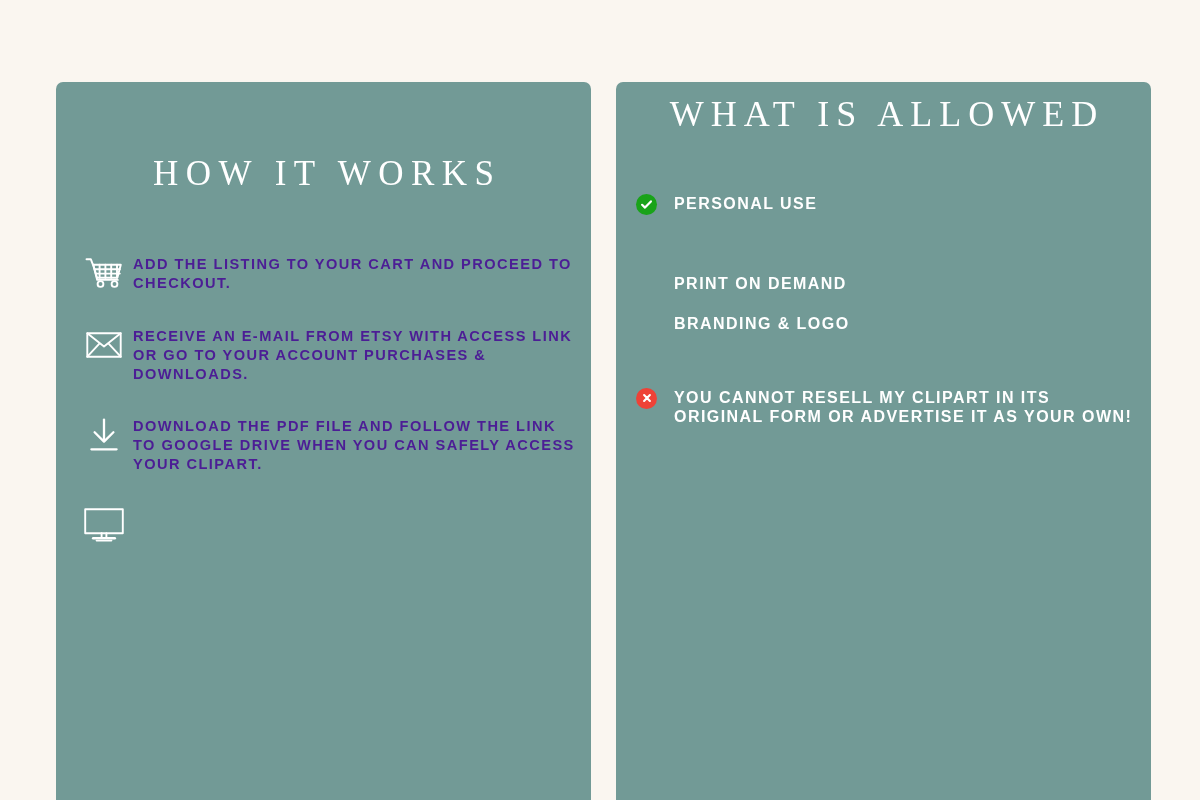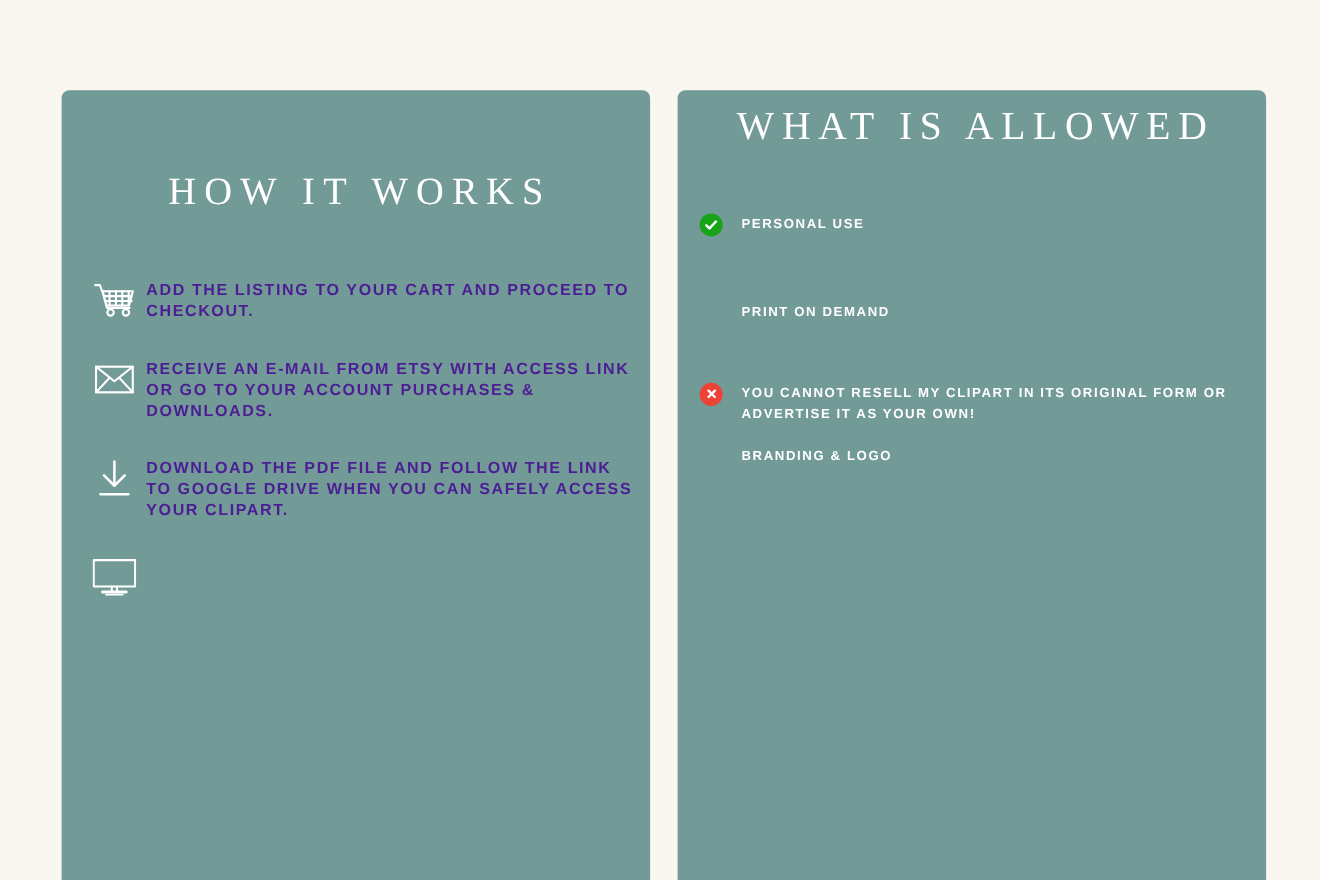--- a/index.html
+++ b/index.html
@@ -91,21 +91,21 @@
   .allow-marker {
     flex: 0 0 38px;
     height: 22px;
     display: flex;
     align-items: center;
     justify-content: flex-start;
     padding-top: 2px;
   }
   .allow-text {
     color: #ffffff;
-    font-size: 12px;
+    font-size: 16px;
     font-weight: bold;
     letter-spacing: 1.45px;
     line-height: 19px;
     text-transform: uppercase;
     padding-top: 3px;
     max-width: 470px;
   }
   .badge {
     width: 21px;
     height: 21px;
@@ -200,32 +200,32 @@
         <span class="allow-marker"></span>
       </div>
 
       <div class="allow-row">
         <span class="allow-marker"></span>
         <span class="allow-text">Print on demand</span>
       </div>
 
 
 
+      <div class="allow-row">
+        <span class="allow-marker"></span>
+        <span class="allow-text">Branding &amp; logo</span>
+      </div>
+
       <div class="allow-row not-allowed">
         <span class="allow-marker">
           <span class="badge red">
             <svg width="12" height="12" viewBox="0 0 12 12" fill="none" stroke="#ffffff" stroke-width="2.1" stroke-linecap="round">
               <path d="M3.1 3.1 L8.9 8.9 M8.9 3.1 L3.1 8.9"></path>
             </svg>
           </span>
         </span>
         <span class="allow-text">You cannot resell my clipart in its original form or advertise it as your own!</span>
       </div>
 
-      <div class="allow-row">
-        <span class="allow-marker"></span>
-        <span class="allow-text">Branding &amp; logo</span>
-      </div>
-
     </div>
   </section>
 
 </div>
 
 </body></html>

